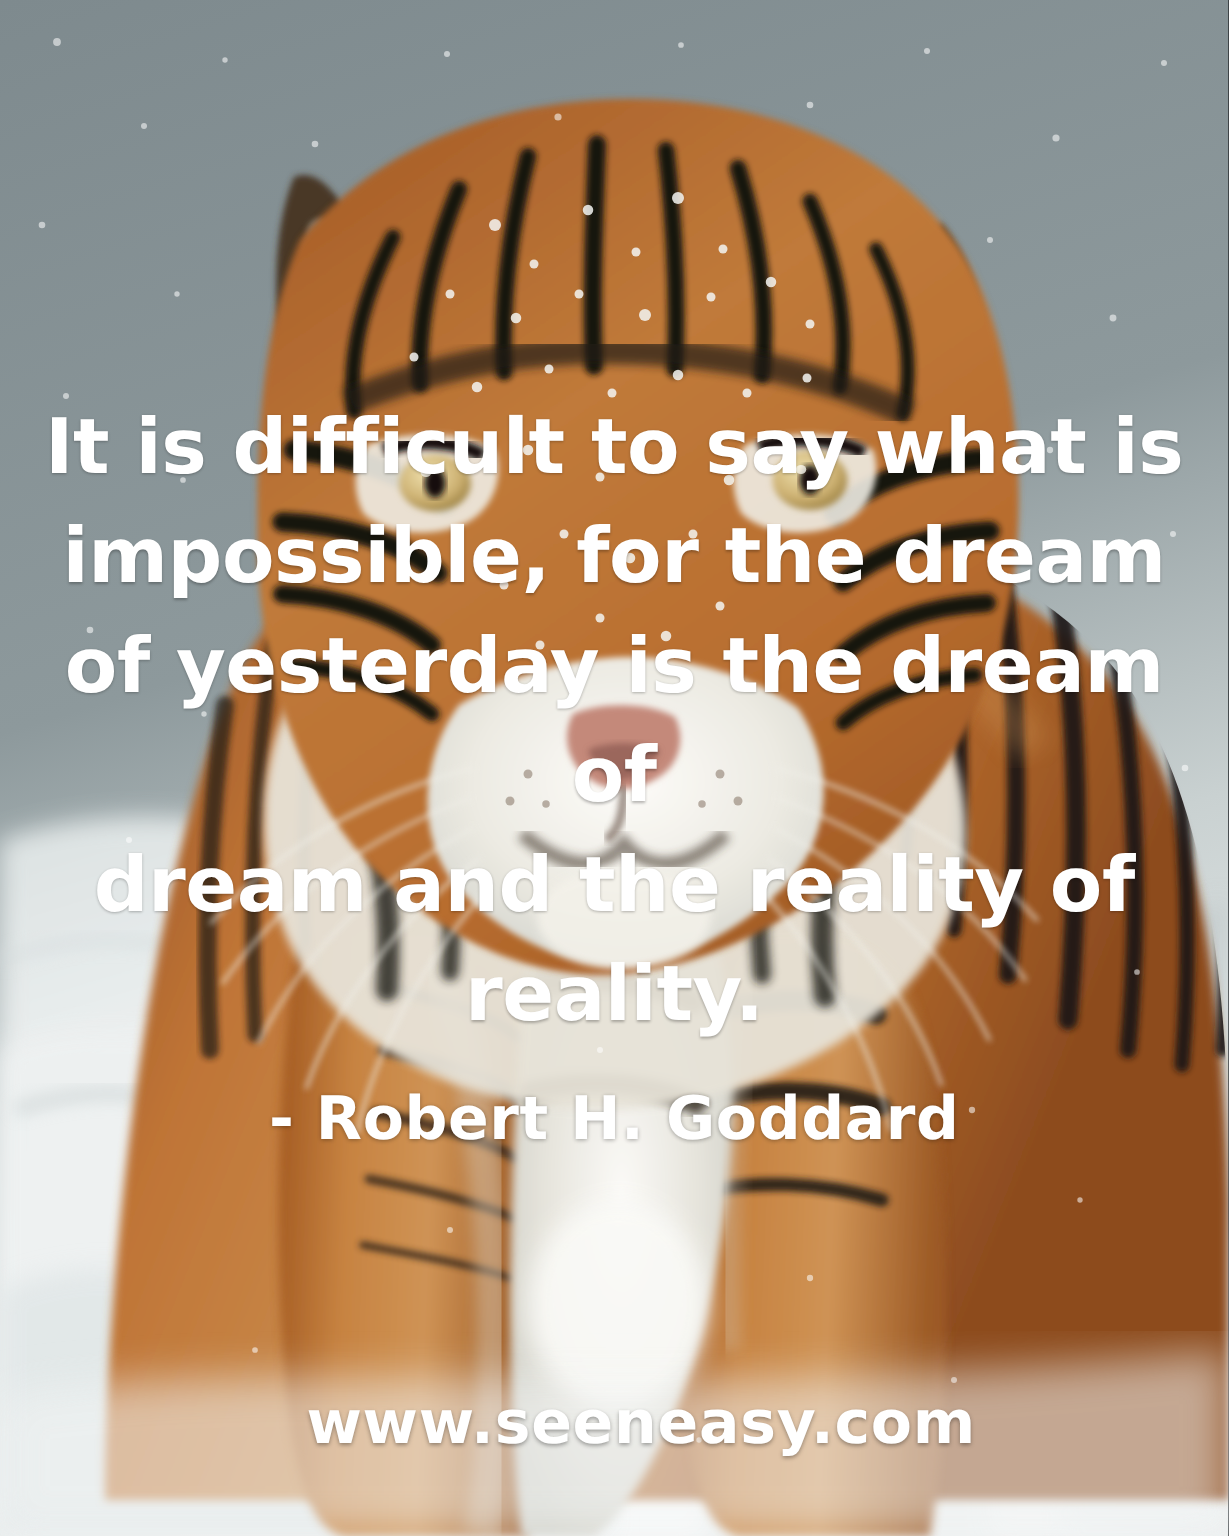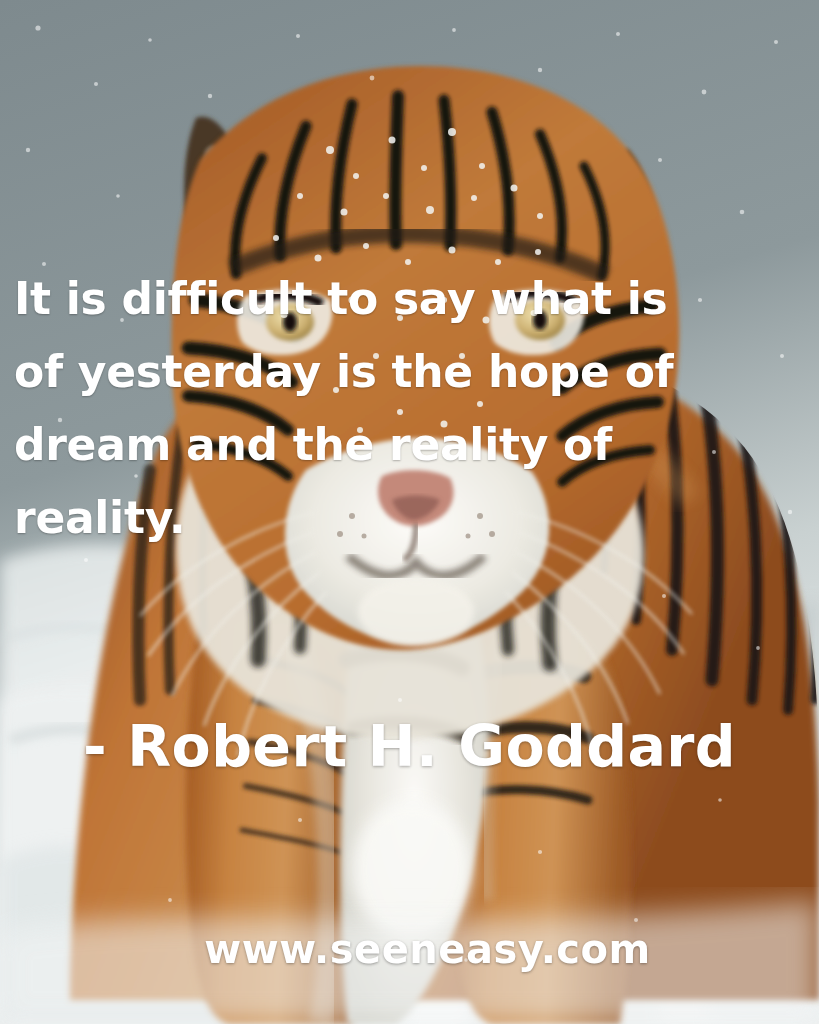--- a/index.html
+++ b/index.html
@@ -26,44 +26,44 @@
   .overlay {
     position: absolute;
     inset: 0;
     z-index: 5;
   }
   #quote {
     position: absolute;
     left: 0;
     right: 0;
     top: 262px;
-    text-align: left;
+    text-align: center;
     color: #ffffff;
     font-family: "DejaVu Sans", sans-serif;
     font-weight: bold;
-    font-size: 44px;
+    font-size: 51px;
     line-height: 73px;
     letter-spacing: -0.3px;
     padding: 0 14px;
     text-shadow: 0 1px 2px rgba(0,0,0,0.28);
     white-space: normal;
   }
   #quote .qline {
     display: block;
   }
   #attribution {
     position: absolute;
     left: 0;
     right: 0;
     top: 718px;
     text-align: center;
     color: #ffffff;
     font-family: "DejaVu Sans", sans-serif;
     font-weight: bold;
-    font-size: 57px;
+    font-size: 40px;
     line-height: 56px;
     letter-spacing: 0.4px;
     text-shadow: 0 1px 3px rgba(0,0,0,0.33);
   }
   #site-url {
     position: absolute;
     left: 0;
     right: 0;
     top: 924px;
     text-align: center;
@@ -416,21 +416,22 @@
       </g>
 
       <path d="M0 930 C 200 900, 420 940, 819 900 L 819 1024 L 0 1024 Z" fill="#f3f5f5" filter="url(#soft14)" opacity="0.55"></path>
     </g>
   </svg>
 
   <div class="overlay">
 
     <div id="quote">
       <span class="qline">It is difficult to say what is</span>
-      <span class="qline">of yesterday is the hope of</span>
+      <span class="qline">impossible, for the dream</span>
+      <span class="qline">of yesterday is the dream of</span>
       <span class="qline">dream and the reality of</span>
       <span class="qline">reality.</span>
     </div>
 
     <div id="attribution">- Robert H. Goddard</div>
 
     <div id="site-url">www.seeneasy.com</div>
 
   </div>
 </div>

